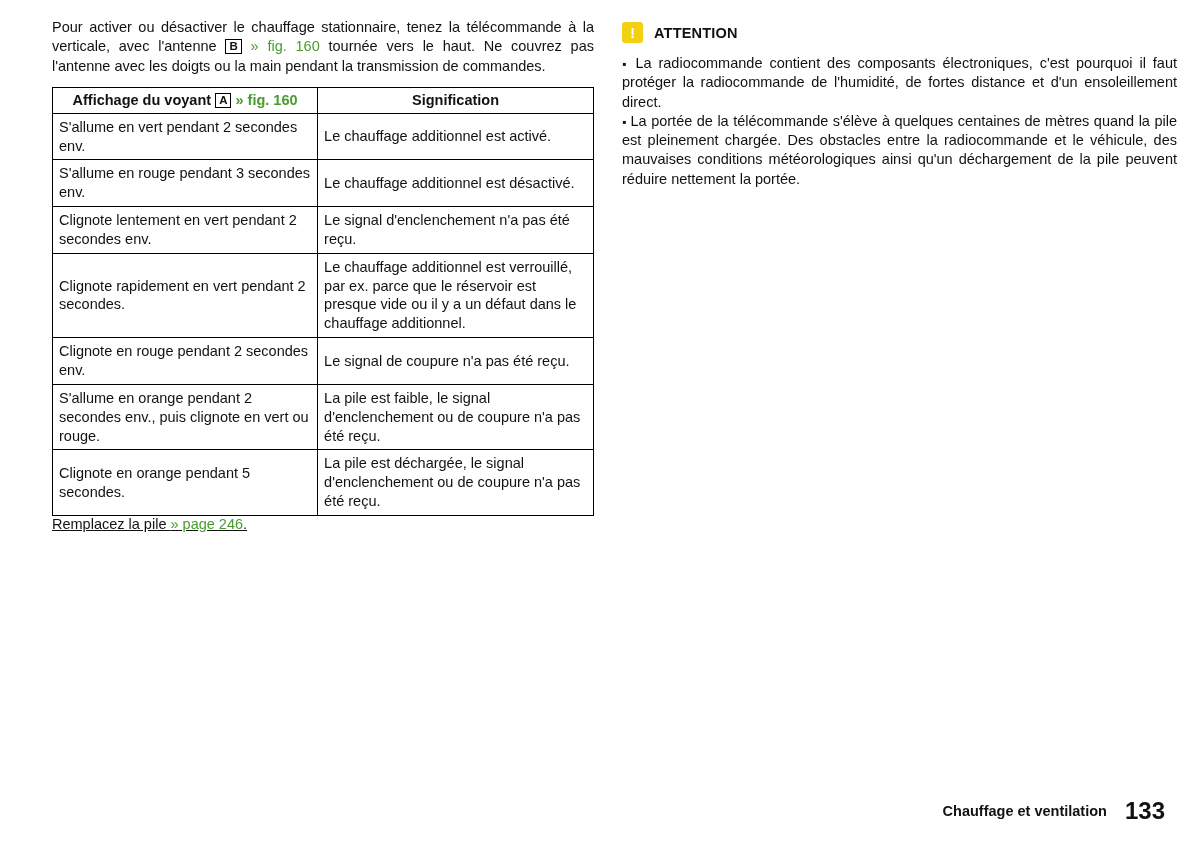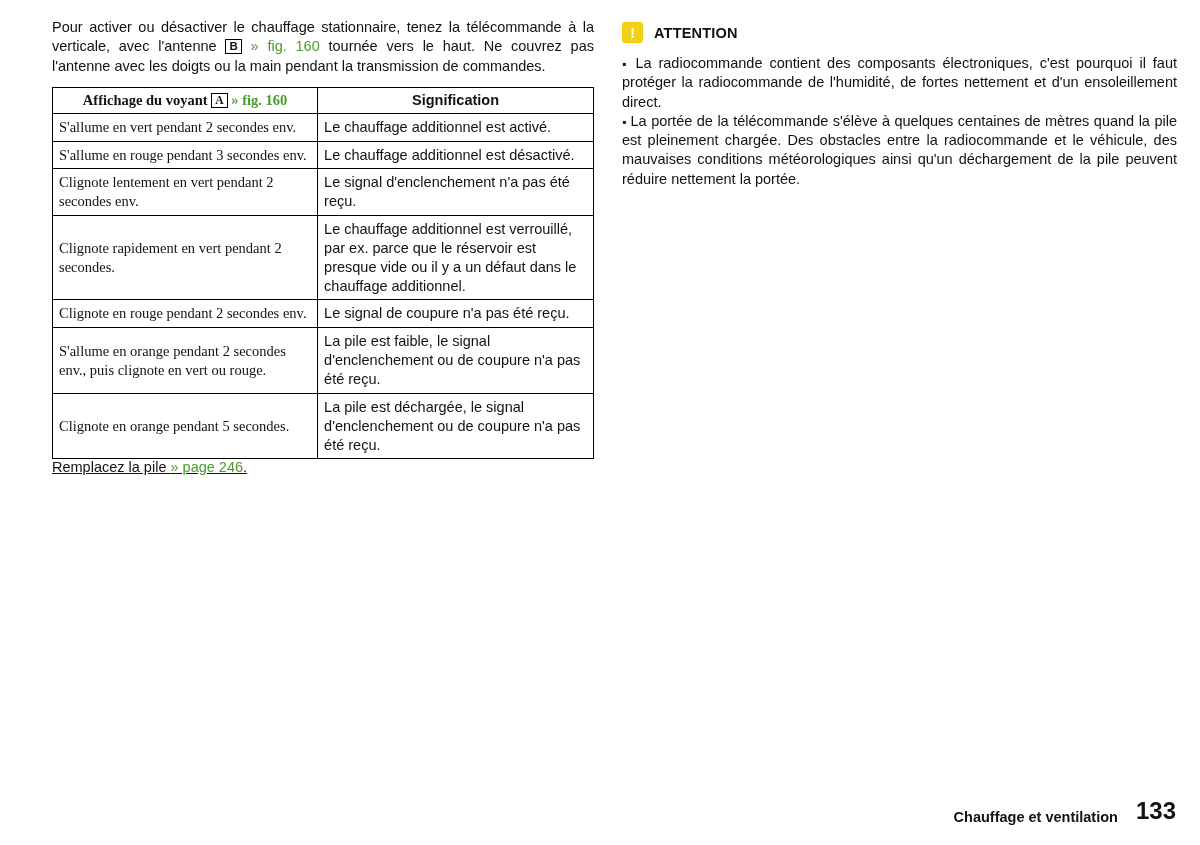--- a/index.html
+++ b/index.html
@@ -15,34 +15,34 @@
 
   .keybox { display:inline-block; border:1px solid #000; font-size:11.5px; font-weight:bold;
             line-height:13px; padding:0 3px; vertical-align:1px; background:#fff; }
   .green { color:#4a9b2e; }
   a.green { text-decoration:none; cursor:pointer; }
 
   table.sig { width:100%; border-collapse:collapse; font-size:14.5px; margin-top:2px; }
   table.sig th, table.sig td { border:1px solid #000; line-height:1.3; }
   table.sig th { font-weight:bold; text-align:center; padding:3px 4px; }
   table.sig td { text-align:left; vertical-align:middle; padding:4px 6px; }
-  table.sig td.c1, table.sig th.c1 { width:49%;font-family:Liberation Serif, serif; }
+  table.sig td.c1, table.sig th.c1 { width:49%; }
 
   .replace-note { font-size:14.5px;text-decoration:underline; }
 
   .attention { padding-top:4px; }
   .attention-header { display:flex; align-items:center; gap:11px; margin-bottom:11px; }
   .att-icon { width:21px; height:21px; flex:0 0 21px; background:#f3d011; color:#ffffff;
               font-weight:bold; font-size:14px; display:flex; align-items:center;
               justify-content:center; border-radius:3px; }
   .att-title { font-weight:bold; font-size:14.5px; letter-spacing:0.2px; }
   .att-list { list-style:none; font-size:14.5px; line-height:1.33; text-align:justify; }
   .att-list li::before { content:"▪ "; font-size:12px; }
 
-  .footer { position:absolute; right:24px; bottom:20px; display:flex; align-items:flex-end; gap:18px; }
+  .footer { position:absolute; right:35px; bottom:20px; display:flex; align-items:center; gap:18px; }
   .footer-section { font-weight:bold; font-size:14.5px; }
   .footer-page { font-weight:bold; font-size:24px; }
 </style>
 </head>
 <body>
 
 <div class="page">
   <div class="columns">
 
     <div class="col-left">
@@ -96,21 +96,21 @@
 
     <div class="col-right">
       <div class="attention">
         <div class="attention-header">
           <span class="att-icon">
               <span>!</span>
             </span>
           <span class="att-title">ATTENTION</span>
         </div>
         <ul class="att-list">
-          <li>La radiocommande contient des composants électroniques, c'est pourquoi il faut protéger la radiocommande de l'humidité, de fortes nettement et d'un ensoleillement direct.</li>
+          <li>La radiocommande contient des composants électroniques, c'est pourquoi il faut protéger la radiocommande de l'humidité, de fortes distance et d'un ensoleillement direct.</li>
           <li>La portée de la télécommande s'élève à quelques centaines de mètres quand la pile est pleinement chargée. Des obstacles entre la radiocommande et le véhicule, des mauvaises conditions météorologiques ainsi qu'un déchargement de la pile peuvent réduire nettement la portée.</li>
         </ul>
       </div>
     </div>
 
   </div>
 
   <div class="footer">
     <span class="footer-section">Chauffage et ventilation</span>
     <span class="footer-page">133</span>

